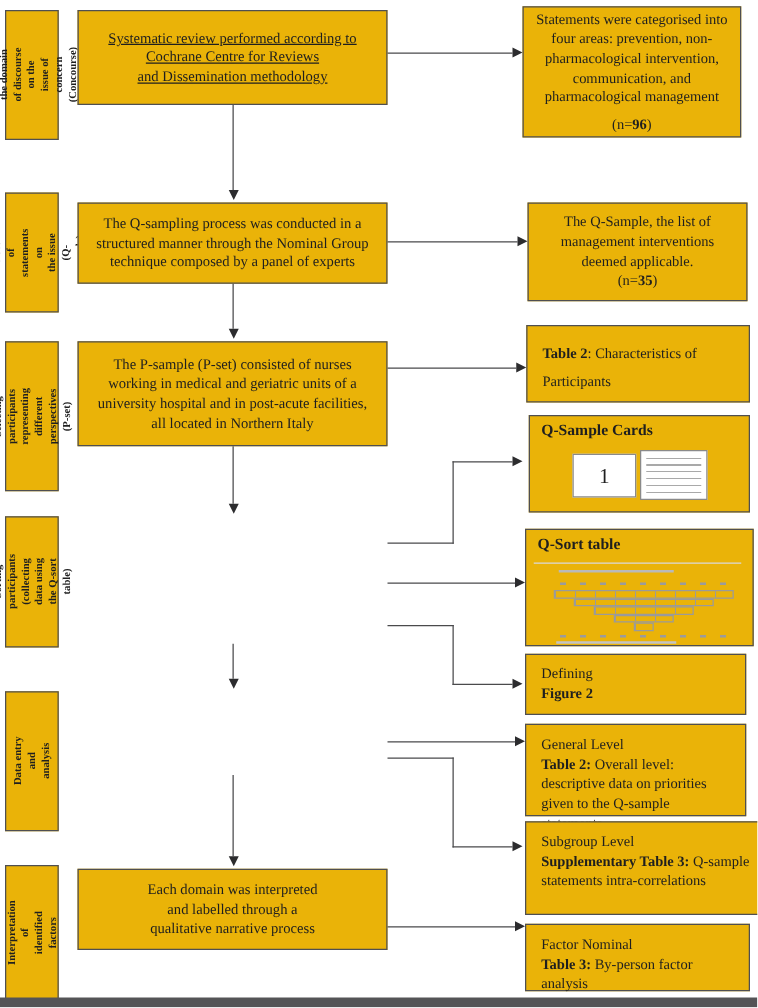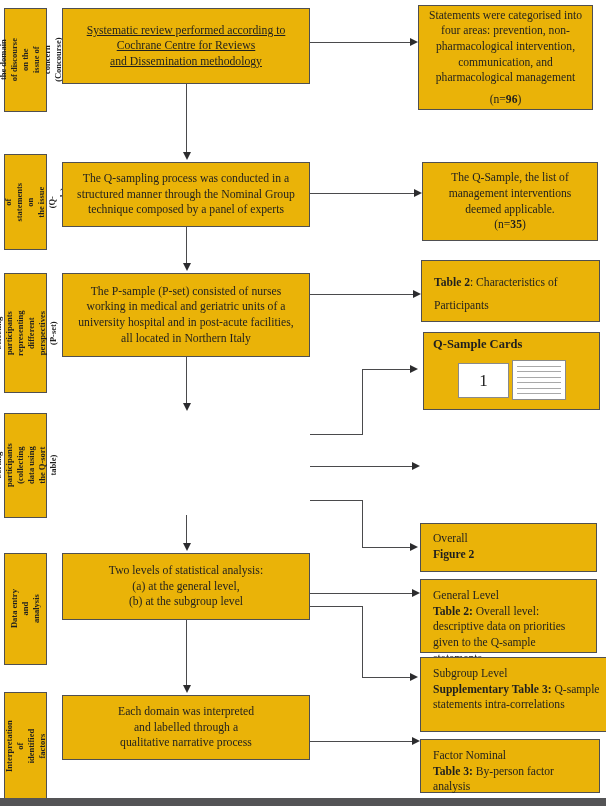--- a/index.html
+++ b/index.html
@@ -72,23 +72,20 @@
   <div class="box step" style="top:8px;height:76px;text-decoration:underline;">Systematic review performed according to
 Cochrane Centre for Reviews
 and Dissemination methodology</div>
   <div class="box step" style="top:162px;height:65px;">The Q-sampling process was conducted in a
 structured manner through the Nominal Group
 technique composed by a panel of experts</div>
   <div class="box step" style="top:273px;height:84px;">The P-sample (P-set) consisted of nurses
 working in medical and geriatric units of a
 university hospital and in post-acute facilities,
 all located in Northern Italy</div>
-  <div class="box step" style="top:553px;height:67px;">Two levels of statistical analysis:
-(a) at the general level,
-(b) at the subgroup level</div>
   <div class="box step" style="top:695px;height:65px;">Each domain was interpreted
 and labelled through a
 qualitative narrative process</div>
 
   <div class="box rbox rcenter" style="left:418px;top:5px;width:175px;height:105px;">
     <div>Statements were categorised into
 four areas: prevention, non-
 pharmacological intervention,
 communication, and
 pharmacological management</div>
@@ -109,23 +106,36 @@
   <div class="box" style="left:423px;top:332px;width:177px;height:78px;">
     <div class="mini-title">Q-Sample Cards</div>
     <div class="card" style="left:34px;top:30px;width:51px;height:35px;display:flex;align-items:center;justify-content:center;font-size:17px;">
         <span>1</span>
       </div>
     <div class="card" style="left:88px;top:27px;width:54px;height:40px;">
         <div class="cardlines"></div>
       </div>
   </div>
 
+  <div class="box" style="left:420px;top:423px;width:183px;height:94px;">
+    <div class="mini-title">Q-Sort table</div>
+    <div class="faintbar" style="left:6px;top:26px;width:166px;height:1px;background:#dadada;"></div>
+    <div class="faintbar" style="left:26px;top:32px;width:92px;height:2px;"></div>
+    <div class="tickstrip" style="left:27px;top:42px;width:140px;"></div>
+    <div class="qrow" style="left:22px;top:48px;width:144px;"></div>
+    <div class="qrow" style="left:38px;top:54.5px;width:112px;"></div>
+    <div class="qrow" style="left:54px;top:61px;width:80px;"></div>
+    <div class="qrow" style="left:70px;top:67.5px;width:48px;"></div>
+    <div class="qrow" style="left:86px;top:74px;width:16px;"></div>
+    <div class="tickstrip" style="left:27px;top:84px;width:140px;"></div>
+    <div class="faintbar" style="left:24px;top:89px;width:96px;height:1.5px;background:#c4c4c4;"></div>
+  </div>
 
   <div class="box rbox rleft" style="left:420px;top:523px;width:177px;height:49px;padding-top:7px;">
-    <div>Overall</div>
+    <div>Defining</div>
     <div class="b">Figure 2</div>
   </div>
 
   <div class="box rbox rleft" style="left:420px;top:579px;width:177px;height:74px;padding-top:8px;">
     <div>General Level</div>
     <div><span class="b">Table 2:</span><span> Overall level: descriptive data on priorities given to the Q-sample statements</span></div>
   </div>
 
   <div class="box rbox rleft" style="left:420px;top:657px;width:200px;height:75px;padding-top:8px;">
     <div>Subgroup Level</div>

